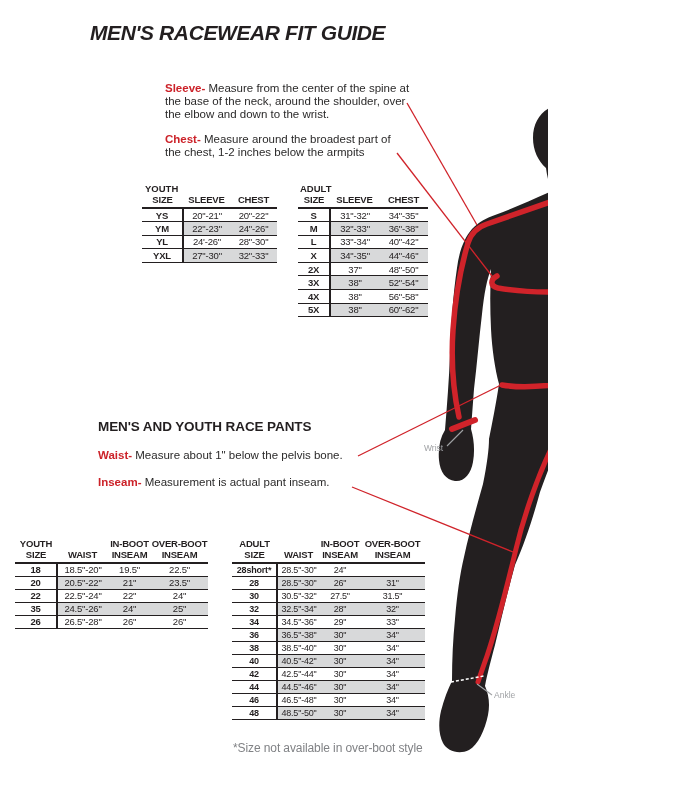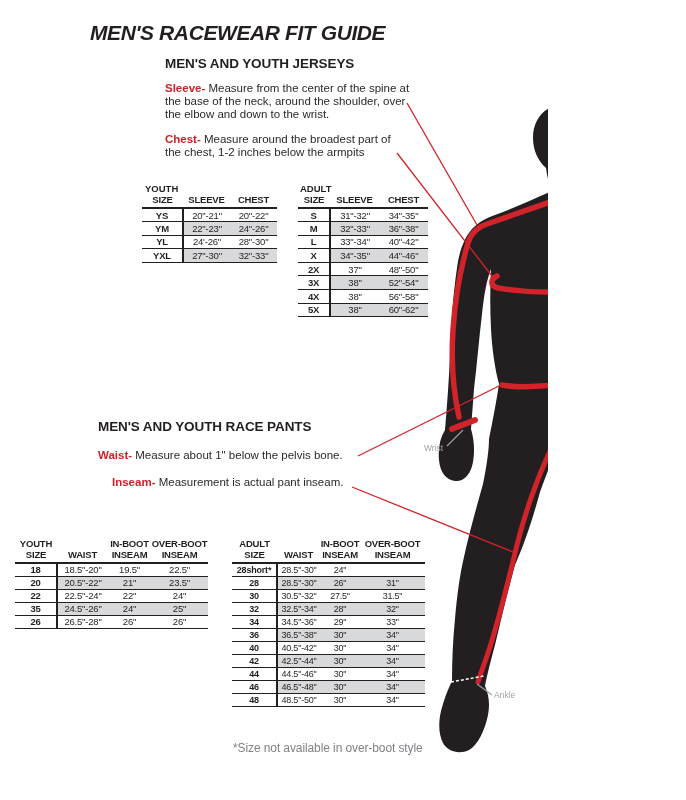--- a/index.html
+++ b/index.html
@@ -128,21 +128,20 @@
     <line x1="397" y1="153" x2="495" y2="280" style="stroke:var(--line-red);" stroke-width="1.3"></line>
     <line x1="358" y1="456" x2="503" y2="384" style="stroke:var(--line-red);" stroke-width="1.3"></line>
     <line x1="352" y1="487" x2="513" y2="552" style="stroke:var(--line-red);" stroke-width="1.3"></line>
     <line x1="447" y1="446" x2="463" y2="430" style="stroke:var(--muted-gray);" stroke-width="1.1"></line>
     <line x1="492" y1="695" x2="477" y2="684" style="stroke:var(--muted-gray);" stroke-width="1.1"></line>
     <line x1="451" y1="682" x2="484" y2="676" stroke="#ffffff" stroke-width="1.5" stroke-dasharray="3,2"></line>
   </svg>
 
   <div class="abs title" style="left:90px;top:21px;">MEN'S RACEWEAR FIT GUIDE</div>
 
-  <div class="abs section-heading" style="left:165px;top:56px;">MEN'S AND YOUTH JERSEYS</div>
 
   <p class="abs para" style="left:165px;top:82px;width:254px;"><span class="lead">Sleeve-</span> <span>Measure from the center of the spine at the base of the neck, around the shoulder, over the elbow and down to the wrist.</span></p>
 
   <p class="abs para" style="left:165px;top:133px;width:226px;"><span class="lead">Chest-</span> <span>Measure around the broadest part of the chest, 1-2 inches below the armpits</span></p>
 
   <div class="abs group-label" style="left:145px;top:183px;">YOUTH</div>
   <table class="abs t-jy" style="left:142px;top:194px;">
       <thead>
         <tr>
           <th>
@@ -236,21 +235,21 @@
           <td>38"</td>
           <td>60"-62"</td>
         </tr>
       </tbody>
     </table>
 
   <div class="abs section-heading" style="left:98px;top:419px;">MEN'S AND YOUTH RACE PANTS</div>
 
   <p class="abs para nowrap" style="left:98px;top:449px;"><span class="lead">Waist-</span> <span>Measure about 1" below the pelvis bone.</span></p>
 
-  <p class="abs para nowrap" style="left:112px;top:476px;"><span class="lead">Inseam-</span> <span>Measurement is actual pant inseam.</span></p>
+  <p class="abs para nowrap" style="left:98px;top:476px;"><span class="lead">Inseam-</span> <span>Measurement is actual pant inseam.</span></p>
 
   <table class="abs t-py" style="left:15px;top:538px;">
       <thead>
         <tr>
           <th>
             <div class="th-line">YOUTH</div>
             <div class="th-line">SIZE</div>
           </th>
           <th>
             <div class="th-line"></div>
@@ -352,20 +351,26 @@
           <td>29"</td>
           <td>33"</td>
         </tr>
         <tr>
           <td>36</td>
           <td>36.5"-38"</td>
           <td>30"</td>
           <td>34"</td>
         </tr>
         <tr>
+          <td>38</td>
+          <td>38.5"-40"</td>
+          <td>30"</td>
+          <td>34"</td>
+        </tr>
+        <tr>
           <td>40</td>
           <td>40.5"-42"</td>
           <td>30"</td>
           <td>34"</td>
         </tr>
         <tr>
           <td>42</td>
           <td>42.5"-44"</td>
           <td>30"</td>
           <td>34"</td>

